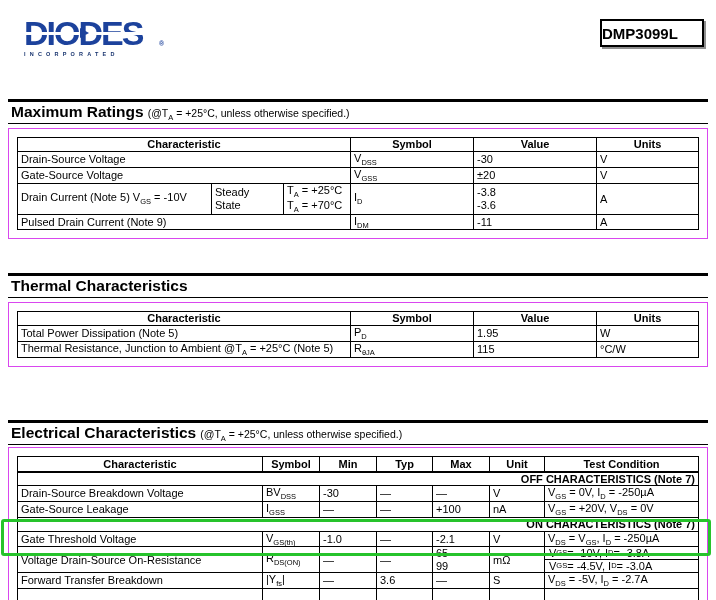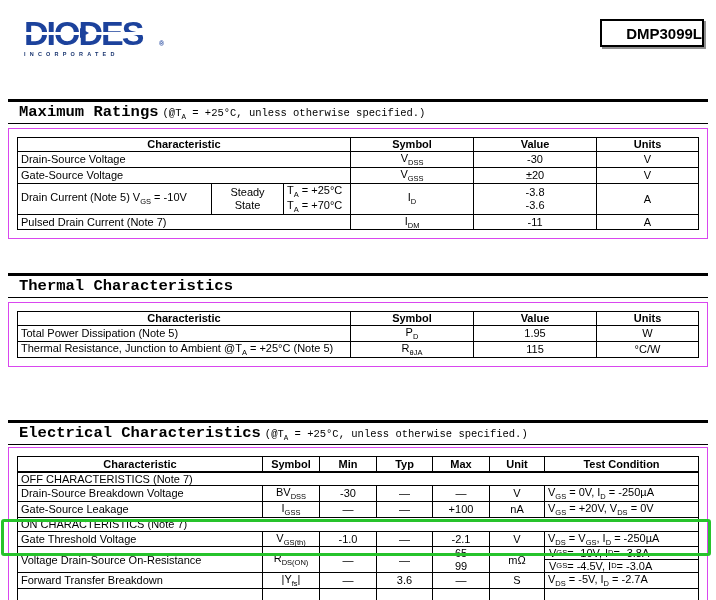--- a/index.html
+++ b/index.html
@@ -23,36 +23,36 @@
   }
   .logo-reg { position:absolute; left:135px; top:22px; color:#1c429c; font-size:7px; font-weight:bold; }
   .logo-sub {
     margin-top:3px; color:#17336e; font-weight:bold; font-size:5.5px;
     letter-spacing:4.2px; white-space:nowrap;
   }
   
   .part-box {
     position:absolute; left:600px; top:19px; width:104px; height:28px;
     border:2px solid #000; background:#fff; box-shadow:2px 2px 0 #8f8f8f;
-    display:flex; align-items:center; justify-content:flex-end;
+    display:flex; align-items:center; justify-content:flex-start;
     font-weight:bold; font-size:15px;
   }
   
   .secbar  { position:absolute; left:8px; width:700px; height:3px; background:#000; }
   .secline { position:absolute; left:8px; width:700px; height:1px; background:#000; }
-  .sectitle { position:absolute; left:19px; font-weight:bold; font-size:15.5px; white-space:nowrap;font-family:Liberation Mono, monospace; }
+  .sectitle { position:absolute; left:11px; font-weight:bold; font-size:15.5px; white-space:nowrap; }
   .sectitle .note { font-weight:normal; font-size:10.5px; margin-left:4px; }
   
   .twrap { position:absolute; left:8px; width:700px; border:1px solid #d946ef; padding:8px; background:#fff; }
   table.dtable { border-collapse:collapse; width:100%; table-layout:fixed; font-size:11px; }
   .dtable td { border:1px solid #000; padding:0 3px; vertical-align:middle; line-height:1.12; overflow:hidden; }
   .dtable .hrow td { font-weight:bold; text-align:center; }
   .elec .hrow td { border-bottom:2px solid #000; }
-  .c { text-align:center; }
-  .secrow td { font-weight:normal; text-align:left; }
+  .c { }
+  .secrow td { font-weight:bold; text-align:right; }
   sub { font-size:7.5px; vertical-align:-2.5px; }
   .ln2 { line-height:12px; }
   .split { padding:0 !important; }
   .half { height:12px; display:flex; align-items:center; padding:0 4px; }
   .hb { border-bottom:1px solid #000; }
   .h12{height:12px}.h13{height:13px}.h14{height:14px}.h15{height:15px}
   .h25{height:25px}.h27{height:27px}
   
   .green-box {
     position:absolute; left:1px; top:519px; width:710px; height:37px;
@@ -120,21 +120,21 @@
         <div><span>T</span><sub>A</sub><span> = +70°C</span></div>
       </td>
       <td class="c"><span>I</span><sub>D</sub></td>
       <td class="c ln2">
         <div>-3.8</div>
         <div>-3.6</div>
       </td>
       <td class="c">A</td>
     </tr>
     <tr class="h13">
-      <td colspan="3"><span>Pulsed Drain Current (Note 7)</span></td>
+      <td colspan="3"><span>Pulsed Drain Current (Note 9)</span></td>
       <td class="c"><span>I</span><sub>DM</sub></td>
       <td class="c">-11</td>
       <td class="c">A</td>
     </tr>
   </tbody>
     </table>
 </div>
 
 <div class="secbar" style="top:273px"></div>
 <div class="sectitle" style="top:277px">

